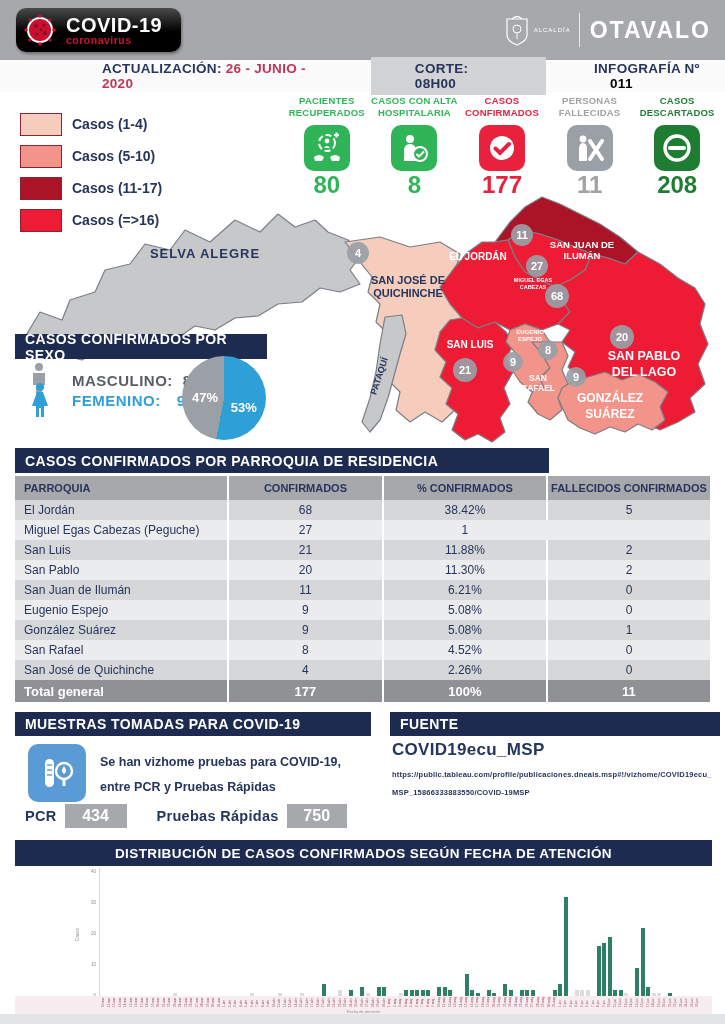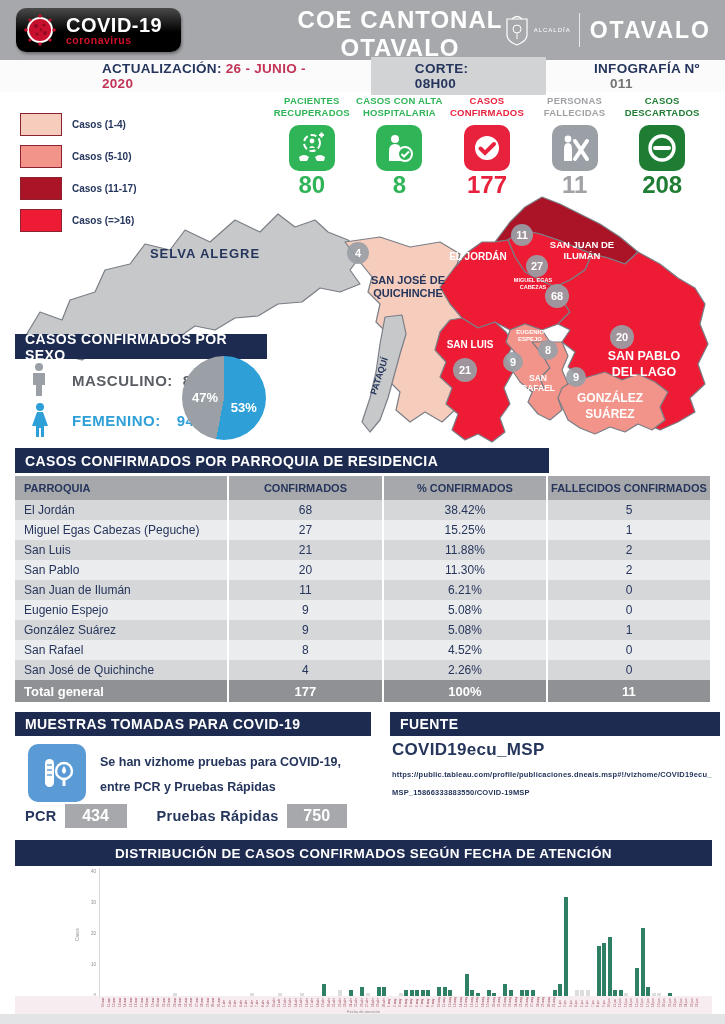--- a/index.html
+++ b/index.html
@@ -21,47 +21,47 @@
   .city-logo .alc{font-size:6px;letter-spacing:1px;margin:0 8px 0 4px;}
   .city-logo .div{width:1px;height:34px;background:rgba(255,255,255,.75);margin-right:10px;}
   .city-logo .name{font-size:23px;font-weight:bold;letter-spacing:2px;}
   
   .infobar{left:0;top:60px;width:725px;height:32px;background:#fbfbfc;display:flex;align-items:center;
            font-size:13.5px;font-weight:bold;color:#25355c;letter-spacing:.3px;}
   .info-act{margin-left:102px;}
   .crimson{color:#c23456;}
   .corte-chip{margin-left:58px;background:#d2d3d5;padding:4px 44px;border-radius:1px;}
   .info-inf{margin-left:48px;}
-  .red{color:#737373;margin-left:16px;}
+  .red{color:#000000;margin-left:16px;}
   
   .legend{left:20px;top:112px;width:200px;}
   .legend-item{display:flex;align-items:center;height:24px;margin-bottom:8px;}
   .legend-swatch{width:40px;height:21px;border:1.5px solid #8d2330;margin-right:10px;}
-  .legend-label{font-size:10px;font-weight:bold;color:#25355c;}
+  .legend-label{font-size:14px;font-weight:bold;color:#25355c;}
   
-  .stats{left:268px;top:95px;width:438px;display:flex;}
+  .stats{left:283px;top:95px;width:438px;display:flex;}
   .stat{width:20%;text-align:center;}
   .stat .l{font-size:9.5px;font-weight:bold;line-height:1.25;letter-spacing:.2px;}
   .stat .icon{width:46px;height:46px;border-radius:10px;margin:6px auto 2px auto;display:flex;
               align-items:center;justify-content:center;}
   .stat .v{font-size:24px;font-weight:bold;line-height:1;}
   
   .map{left:10px;top:192px;width:705px;height:252px;}
   .map text{font-weight:bold;}
   .map .navy-lbl{fill:#25355c;}
   .map .white-lbl{fill:#fff;}
   .map .badge-txt{fill:#fff;font-size:11px;}
   
   .bar-title{background:#1d2b50;color:#fff;font-weight:bold;display:flex;align-items:center;
              padding-left:10px;letter-spacing:.4px;font-size:14px;}
   .sexo-title{left:15px;top:334px;width:242px;height:25px;}
   .sexo-row{display:flex;align-items:center;}
   .sexo-row .lbl{font-size:15px;font-weight:bold;letter-spacing:.5px;}
   .male-row{left:28px;top:362px;}
-  .female-row{left:28px;top:402px;}
+  .female-row{left:28px;top:382px;}
   .male-col{color:#5a5d63;}
   .female-col{color:#2f9fd8;}
   .pie{left:182px;top:356px;width:84px;height:84px;border-radius:50%;}
   .pie .pct{position:absolute;color:#fff;font-weight:bold;font-size:13px;}
   
   .tbl-title{left:15px;top:448px;width:524px;height:25px;}
   .tbl{left:15px;top:476px;width:695px;font-size:12px;color:#25355c;}
   .trow{display:grid;grid-template-columns:30.5% 22.3% 23.6% 23.6%;}
   .trow > div{display:flex;align-items:center;justify-content:center;border-left:2px solid #fff;}
   .trow > div:first-child{justify-content:flex-start;padding-left:9px;border-left:none;}
@@ -124,24 +124,20 @@
             <circle cx="28" cy="8" r="1.6"></circle>
           <circle cx="8" cy="28" r="1.6"></circle>
             <circle cx="28" cy="28" r="1.6"></circle>
         </g>
       </svg>
       <div class="txt">
         <div class="t1">COVID-19</div>
         <div class="t2">coronavirus</div>
       </div>
     </div>
-    <div class="abs main-title">
-      <div class="t1">COE CANTONAL OTAVALO</div>
-      <div class="t2">Comportamiento COVID-19 PCR</div>
-    </div>
     <div class="abs city-logo">
       <svg width="26" height="34" viewBox="0 0 26 34">
         <path d="M3,6 L23,6 L23,22 Q23,28 13,32 Q3,28 3,22 Z" fill="none" stroke="#fff" stroke-width="1.2"></path>
         <path d="M8,6 Q13,1 18,6" fill="none" stroke="#fff" stroke-width="1.2"></path>
         <circle cx="13" cy="16" r="4" fill="none" stroke="#fff" stroke-width="1"></circle>
         <line x1="13" y1="20" x2="13" y2="26" stroke="#fff" stroke-width="1"></line>
       </svg>
       <span class="alc">ALCALDÍA</span>
       <span class="div"></span>
       <span class="name">OTAVALO</span>
@@ -348,21 +344,20 @@
     <div id="table-body">
         <div class="trow tr-odd">
           <div>El Jordán</div>
           <div>68</div>
           <div>38.42%</div>
           <div>5</div>
         </div>
         <div class="trow tr-even">
           <div>Miguel Egas Cabezas (Peguche)</div>
           <div>27</div>
-          <div>15.25%</div>
           <div>1</div>
         </div>
         <div class="trow tr-odd">
           <div>San Luis</div>
           <div>21</div>
           <div>11.88%</div>
           <div>2</div>
         </div>
         <div class="trow tr-even">
           <div>San Pablo</div>

